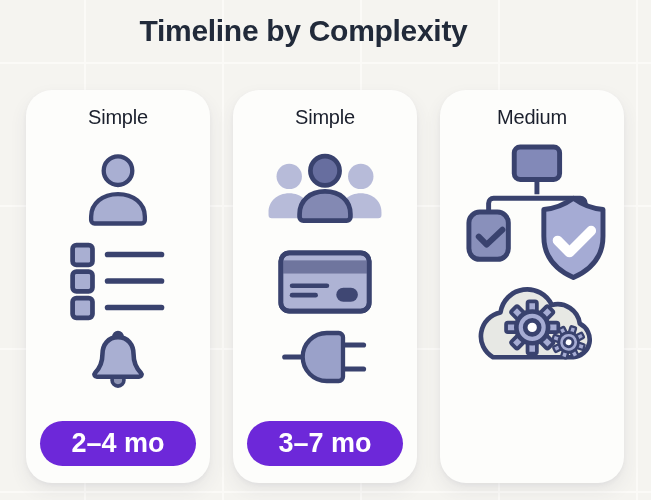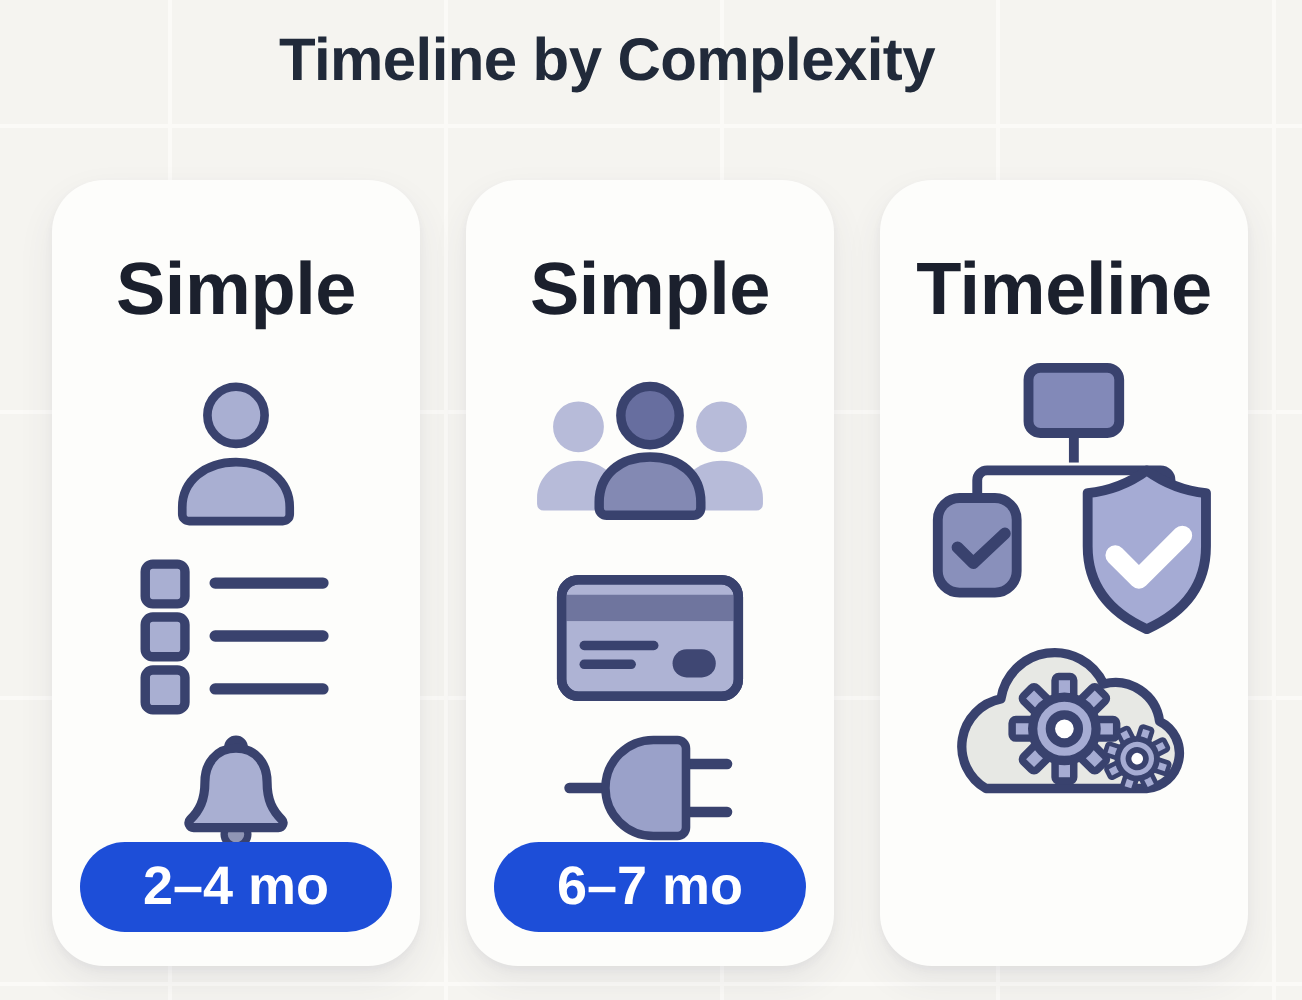--- a/index.html
+++ b/index.html
@@ -44,23 +44,23 @@
     width: 184px;
     height: 393px;
     background: #FDFDFB;
     border-radius: 26px;
     box-shadow: 0 8px 18px rgba(60, 62, 90, 0.08), 0 2px 4px rgba(60, 62, 90, 0.05);
     display: flex;
     flex-direction: column;
     align-items: center;
   }
   .card-title {
-    margin-top: 34px;
-    font-size: 37px;
-    font-weight: 700;
+    margin-top: 16px;
+    font-size: 20px;
+    font-weight: 400;
     letter-spacing: -0.2px;
     color: #1B202D;
     text-align: center;
   }
   .icons {
     display: flex;
     flex-direction: column;
     align-items: center;
     width: 100%;
   }
@@ -73,21 +73,21 @@
   .card-complex .icons { margin-top: 14px; }
   .card-complex .slot-1 { margin-top: -10px; margin-left: 6px; }
   .badge {
     position: absolute;
     left: 14px;
     right: 14px;
     bottom: 17px;
     height: 45px;
     line-height: 45px;
     border-radius: 23px;
-    background: #1d4ed8;
+    background: #6d28d9;
     color: #FFFFFF;
     font-size: 27px;
     font-weight: 700;
     text-align: center;
   }
   svg { display: block; }
 </style>
 </head>
 <body>
 
@@ -158,25 +158,25 @@
         <svg class="slot-2" width="88" height="60" viewBox="0 0 100 70">
           <line x1="3" y1="35" x2="24" y2="35" stroke="#39426E" stroke-width="6" stroke-linecap="round"></line>
           <g stroke="#39426E" stroke-width="6" stroke-linecap="round">
             <line x1="70" y1="21" x2="95" y2="21"></line>
             <line x1="70" y1="49" x2="95" y2="49"></line>
           </g>
           <path d="M52 7 h14 a5 5 0 0 1 5 5 v46 a5 5 0 0 1 -5 5 h-14 a28 28 0 0 1 0 -56 z" fill="#9AA1C9" stroke="#39426E" stroke-width="5" stroke-linejoin="round"></path>
         </svg>
 
       </div>
-      <div class="badge">6–7 mo</div>
+      <div class="badge">3–7 mo</div>
     </section>
 
     <section class="card card-complex">
-      <h2 class="card-title">Timeline</h2>
+      <h2 class="card-title">Medium</h2>
       <div class="icons">
 
         <svg class="slot-0" width="158" height="140" viewBox="0 0 160 142">
           <line x1="85" y1="36" x2="85" y2="52" stroke="#39426E" stroke-width="5"></line>
           <path d="M36 70 v-9 a5 5 0 0 1 5 -5 h88 a5 5 0 0 1 5 5 v14" fill="none" stroke="#39426E" stroke-width="5" stroke-linecap="round"></path>
           <rect x="62" y="4" width="46" height="33" rx="6" fill="#8289B8" stroke="#39426E" stroke-width="5"></rect>
           <rect x="16" y="70" width="40" height="48" rx="11" fill="#8990BB" stroke="#39426E" stroke-width="5"></rect>
           <path d="M26 95 l8 8 l16 -15" fill="none" stroke="#39426E" stroke-width="6" stroke-linecap="round" stroke-linejoin="round"></path>
           <path d="M122 56 c-9 6.5 -20 10.5 -30 11.5 v27 c0 21 12 34 30 42 c18 -8 30 -21 30 -42 v-27 c-10 -1 -21 -5 -30 -11.5 z" fill="#A5ABD4" stroke="#39426E" stroke-width="5" stroke-linejoin="round"></path>
           <path d="M106 99 l12 12 l22 -22" fill="none" stroke="#FFFFFF" stroke-width="10" stroke-linecap="round" stroke-linejoin="round"></path>

